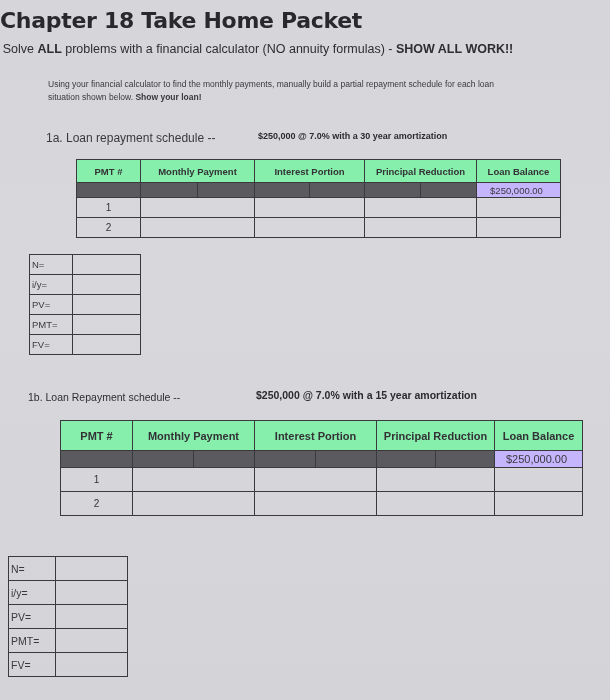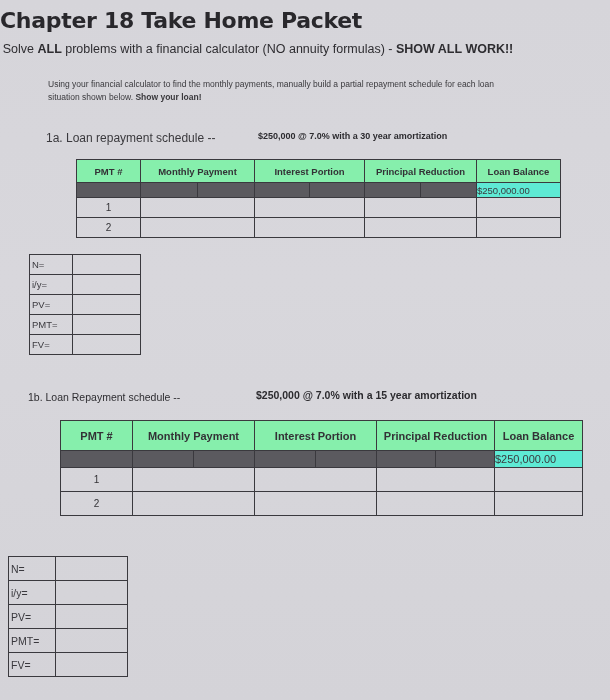--- a/index.html
+++ b/index.html
@@ -30,21 +30,21 @@
     .q1a-terms { position: absolute; left: 258px; top: 131px; font-size: 9px; font-weight: bold; }
     .q1b-label { position: absolute; left: 28px; top: 391px; font-size: 10.5px; color: #2e2d31; }
     .q1b-terms { position: absolute; left: 256px; top: 389px; font-size: 10.5px; font-weight: bold; }
 
     table.sched { position: absolute; border-collapse: collapse; table-layout: fixed; }
     table.sched td, table.sched th {
       border: 1.5px solid #3a393e; padding: 0; text-align: center; color: #333236;
     }
     table.sched th { font-weight: bold; background: #86efac; margin-top: 16px; }
     table.sched tr.dark td { background: #5b5a5f; }
-    table.sched tr.dark td.balance { background: #5eead4; text-align: left; padding-right: 4px; font-weight: normal; color: #3a393e; }
+    table.sched tr.dark td.balance { background: #c4b5fd; text-align: center; padding-right: 4px; font-weight: normal; color: #3a393e; }
     table.sched td.pmtno { font-size: 10px; }
     .inner-split { display: flex; height: 100%; }
     .inner-split span { flex: 1; }
     .inner-split span:first-child { border-right: 1.5px solid #3a393e; }
 
     #t1a { left: 76px; top: 159px; width: 484px; }
     #t1a th { height: 22px; font-size: 9.5px; }
     #t1a tr.dark td { height: 14px; font-size: 9.5px; }
     #t1a tr.row td { height: 19px; }
 

